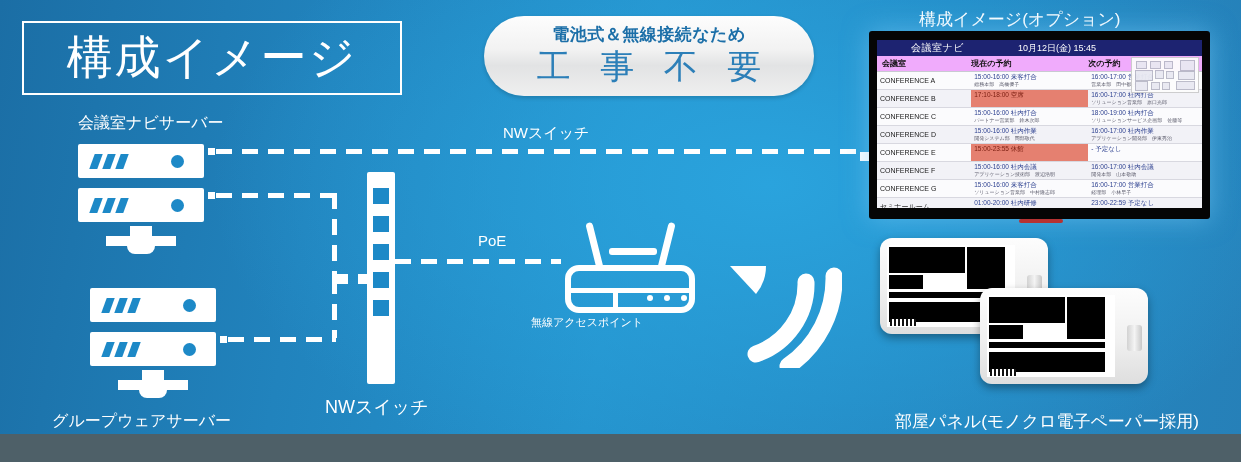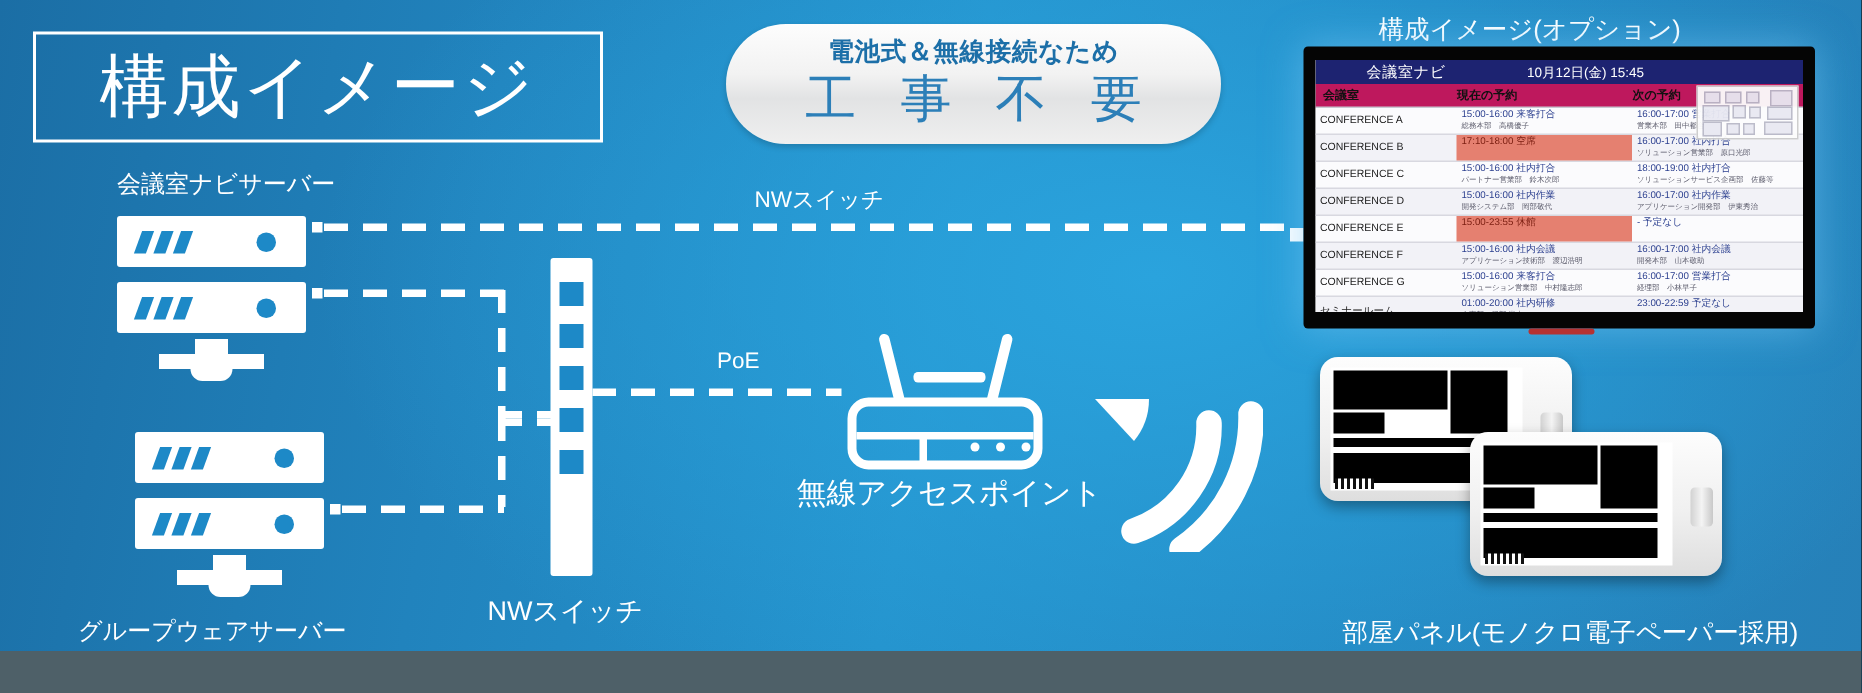--- a/index.html
+++ b/index.html
@@ -25,21 +25,21 @@
     align-items:center;justify-content:center;}
   #badgeSmall{color:#1c6fa8;font-size:17px;font-weight:bold;letter-spacing:.5px;line-height:1;}
   #badgeBig{color:#2c7fb8;font-size:34px;letter-spacing:10px;line-height:1.15;margin-top:4px;
     text-indent:10px;}
 
   
   .lbl{font-size:16px;}
   #lblNavSrv{left:78px;top:113px;}
   #lblGwSrv{left:52px;top:411px;}
   #lblSwitch{left:325px;top:395px;font-size:18px;}
-  #lblAp{left:531px;top:315px;font-size:20px;}
+  #lblAp{left:531px;top:315px;font-size:11px;}
   #lblPoe{left:478px;top:232px;font-size:15px;}
   #lblHdmi{left:503px;top:124px;font-size:15px;}
   #lblMonitor{left:919px;top:8px;font-size:17px;}
   #lblPanel{left:895px;top:410px;font-size:17px;}
 
   
   .srv{position:absolute;width:126px;height:34px;background:#fff;border-radius:2px;}
   .srv .slashes{position:absolute;left:14px;top:10px;display:flex;gap:5px;}
   .srv .slashes i{display:block;width:8px;height:15px;background:#1d89c7;
     transform:skewX(-20deg);}
@@ -82,21 +82,21 @@
     box-sizing:border-box;}
   #monDot{position:absolute;left:860px;top:152px;width:9px;height:9px;background:#fff;}
   #monBase{position:absolute;left:1019px;top:219px;width:44px;height:4px;
     background:#b63232;border-radius:2px;}
   #screen{width:100%;height:100%;background:#f2f2f5;position:relative;overflow:hidden;
     display:flex;flex-direction:column;}
   #monHead{height:16px;background:#1d2371;color:#fff;display:flex;align-items:center;
     padding:0 6px;flex:0 0 auto;}
   #monHeadTitle{font-size:10px;letter-spacing:.5px;margin-left:28px;}
   #monHeadDate{font-size:9px;margin-left:54px;}
-  #colhead{display:flex;background:#be185d;border-bottom:1px solid #c9c9d2;flex:0 0 auto;height:15px;align-items:center;}
+  #colhead{display:flex;background:#f0abfc;border-bottom:1px solid #c9c9d2;flex:0 0 auto;height:15px;align-items:center;}
   #colhead span{font-size:8px;font-weight:bold;color:#111;}
   .c1{width:29%;padding-left:5px;box-sizing:border-box;}
   .c2{width:36%;}
   .c3{width:35%;}
   .row{display:flex;border-bottom:1px solid #d8d8e0;min-height:17px;align-items:stretch;}
   .row:nth-child(odd){background:#fbfbfd;}
   .row:nth-child(even){background:#f2f2f7;}
   .cell{padding:1px 3px;box-sizing:border-box;}
   .rm{font-size:7px;color:#1a1a1a;display:flex;align-items:center;}
   .tm{font-size:6.5px;color:#2b3f8f;line-height:1.25;}

